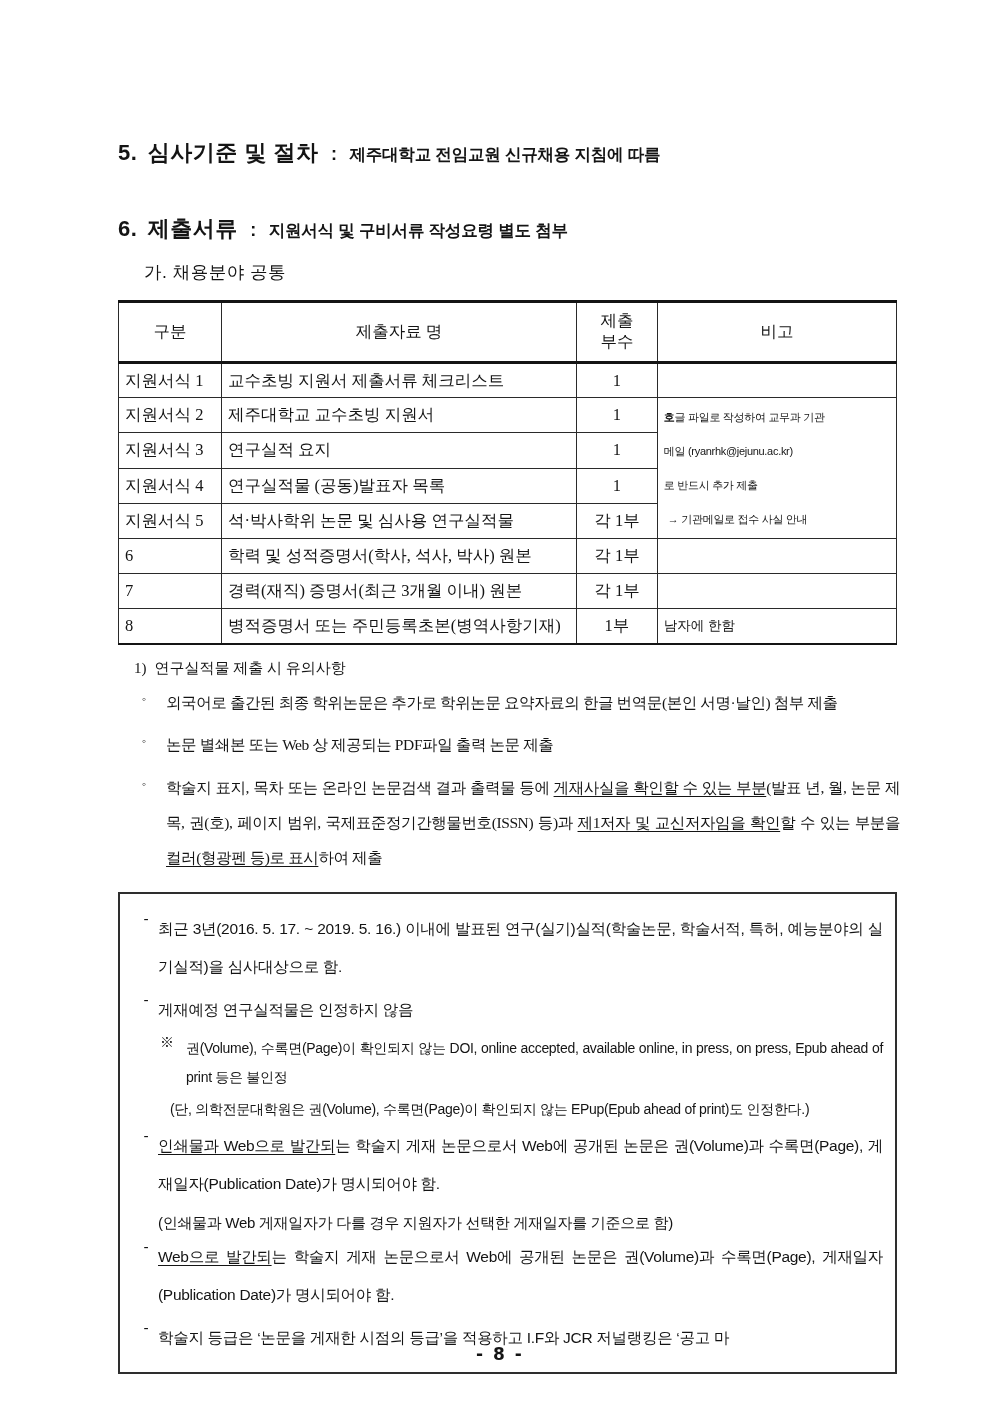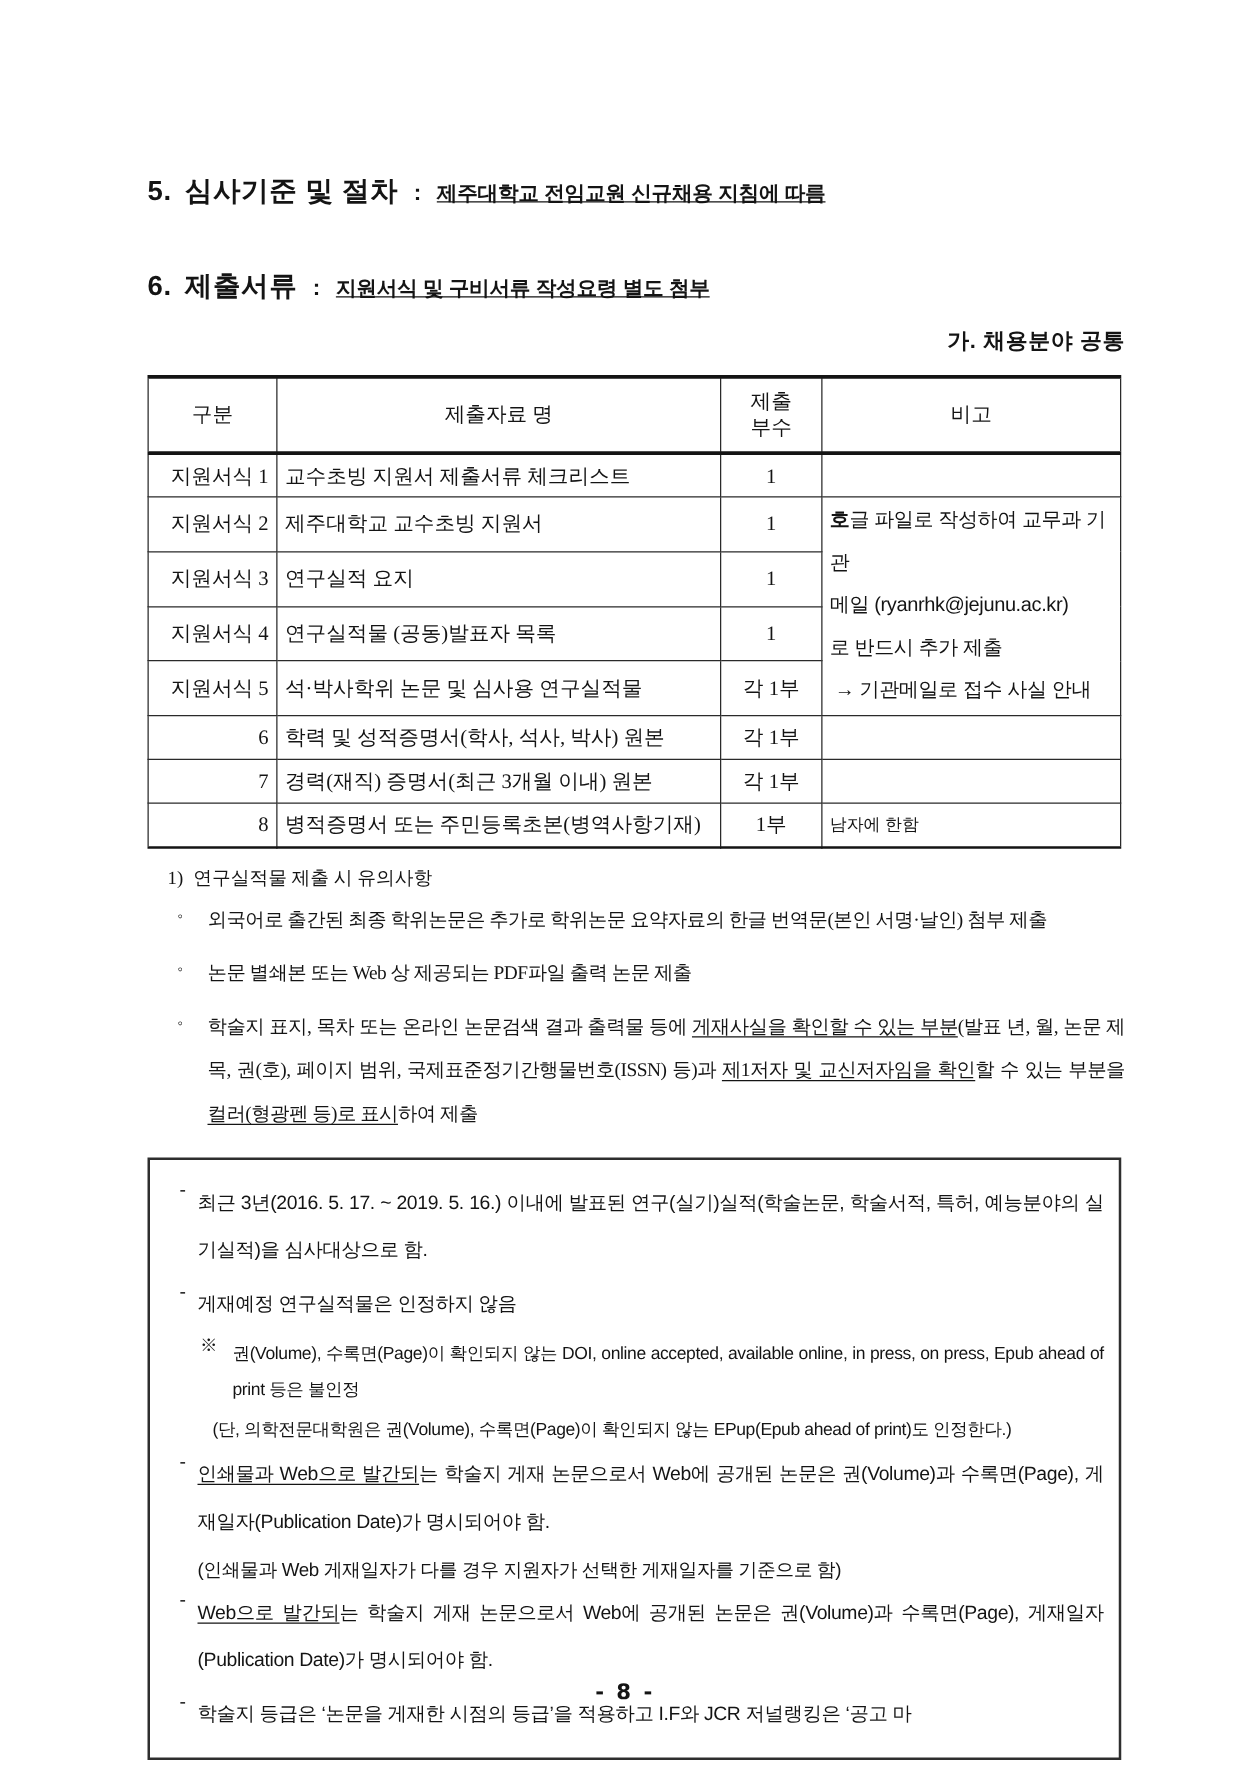--- a/index.html
+++ b/index.html
@@ -11,44 +11,44 @@
     font-family:"Liberation Sans",sans-serif;
     overflow:hidden;
   }
   .content{position:absolute;left:118px;top:138px;width:782px;}
 
   
   .sec-heading{white-space:nowrap;}
   .h-num,.h-title{font-size:22px;font-weight:bold;letter-spacing:0.5px;}
   .h-title{margin-left:6px;text-align:right;}
   .h-colon{font-size:18px;font-weight:bold;margin:0 8px;}
-  .h-sub{font-size:16.5px;font-weight:bold;letter-spacing:-0.2px;text-decoration:underline;}
+  .h-sub{font-size:16.5px;font-weight:bold;letter-spacing:-0.2px;}
   .sec-5{margin-bottom:46px;}
   .sec-6{margin-bottom:16px;}
-  .sub-heading{margin:0 0 16px 26px;font-size:17.5px;font-weight:bold;letter-spacing:0.5px;text-align:right;}
+  .sub-heading{margin:0 0 16px 26px;font-size:17.5px;font-weight:normal;letter-spacing:0.5px;}
 
   
   table.doc-table{
     width:779px;border-collapse:collapse;table-layout:fixed;
     font-family:"Liberation Serif",serif;font-size:16.5px;
     border-top:3px solid #141414;border-bottom:2px solid #141414;padding-left:40px;
   }
   .doc-table th,.doc-table td{border:1px solid #2a2a2a;padding:2px 6px;}
   .doc-table thead tr{border-bottom:3px solid #141414;}
   .doc-table thead th{font-weight:normal;height:54px;text-align:center;line-height:1.25;}
   .doc-table tbody tr{height:35px;}
   .col-gubun{width:102px;}
   .col-name{width:352px;}
   .col-copies{width:80px;}
   .col-note{width:237px;}
-  .cell-gubun{text-align:right;}
+  .cell-gubun{text-align:left;}
   .cell-name{text-align:left;padding-left:12px;}
   .cell-copies{text-align:center;}
   .cell-note{font-family:"Liberation Sans",sans-serif;font-size:13.5px;vertical-align:middle;}
-  .note-merged{font-family:"Liberation Sans",sans-serif;font-size:16px;line-height:34px;letter-spacing:-0.3px;}
+  .note-merged{font-family:"Liberation Sans",sans-serif;font-size:11px;line-height:34px;letter-spacing:-0.3px;}
   .note-merged .b{font-weight:bold;}
   .note-merged .arrow-line{padding-left:4px;}
 
   
   .notes{font-family:"Liberation Serif",serif;}
   .notes-title{margin:18px 0 0 8px;font-size:17px;}
   .notes-title .mk{margin-right:10px;}
   .notes-sub{margin:14px 0 0 16px;font-size:15px;}
   .notes-sub .mk{margin-right:8px;}
   .bullet{display:flex;margin:8px 0 0 24px;font-size:15.5px;letter-spacing:-0.4px;}

